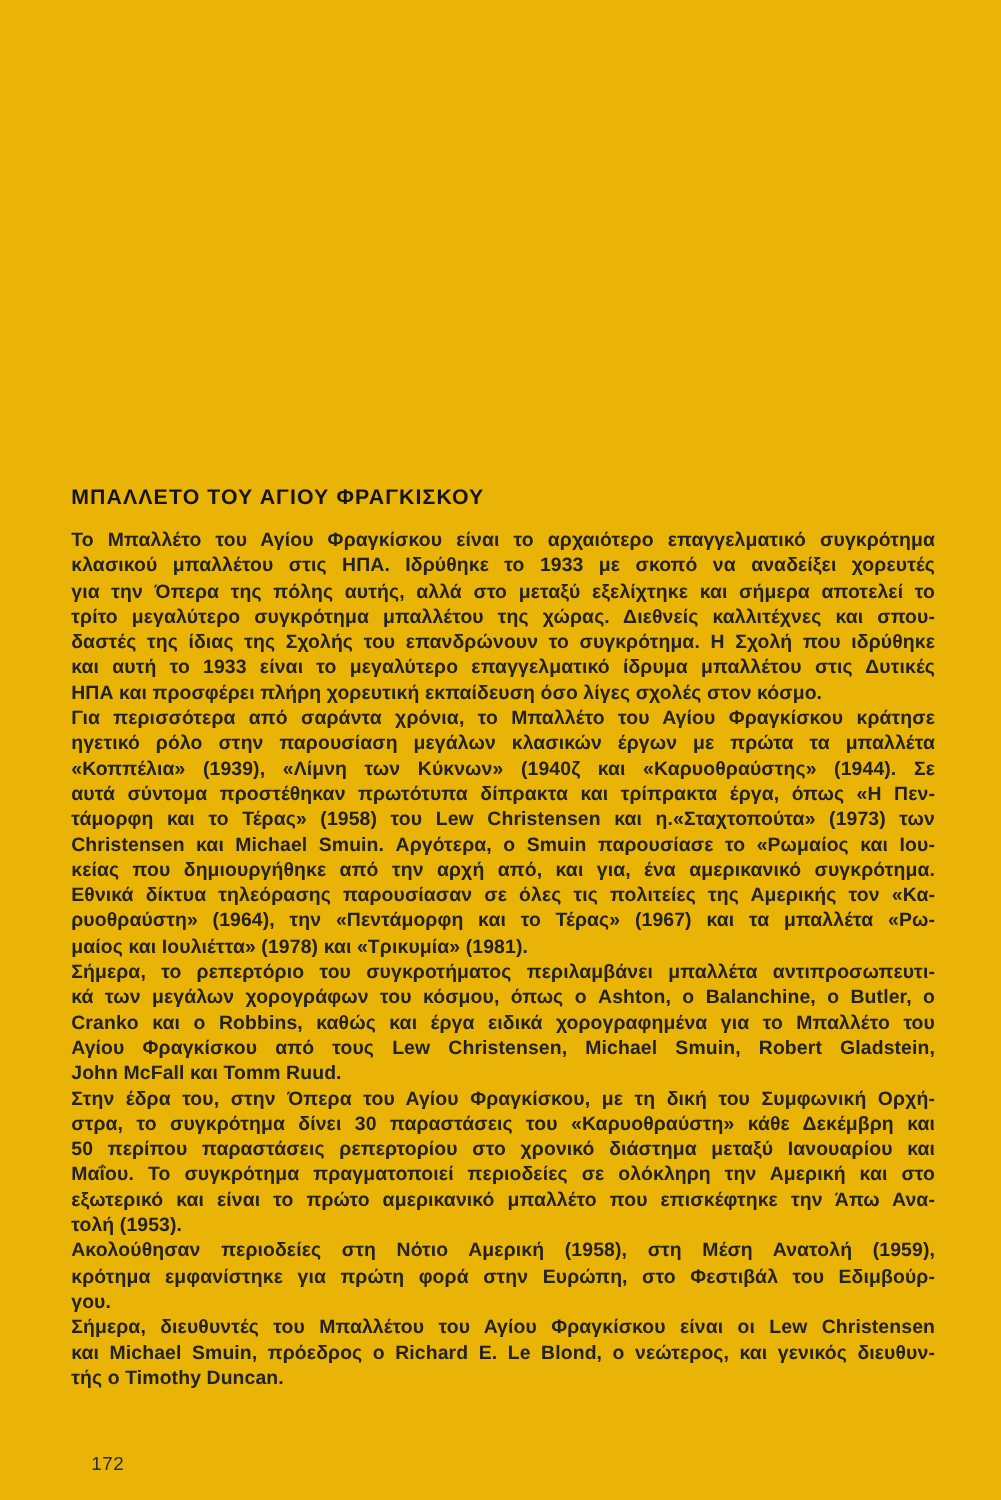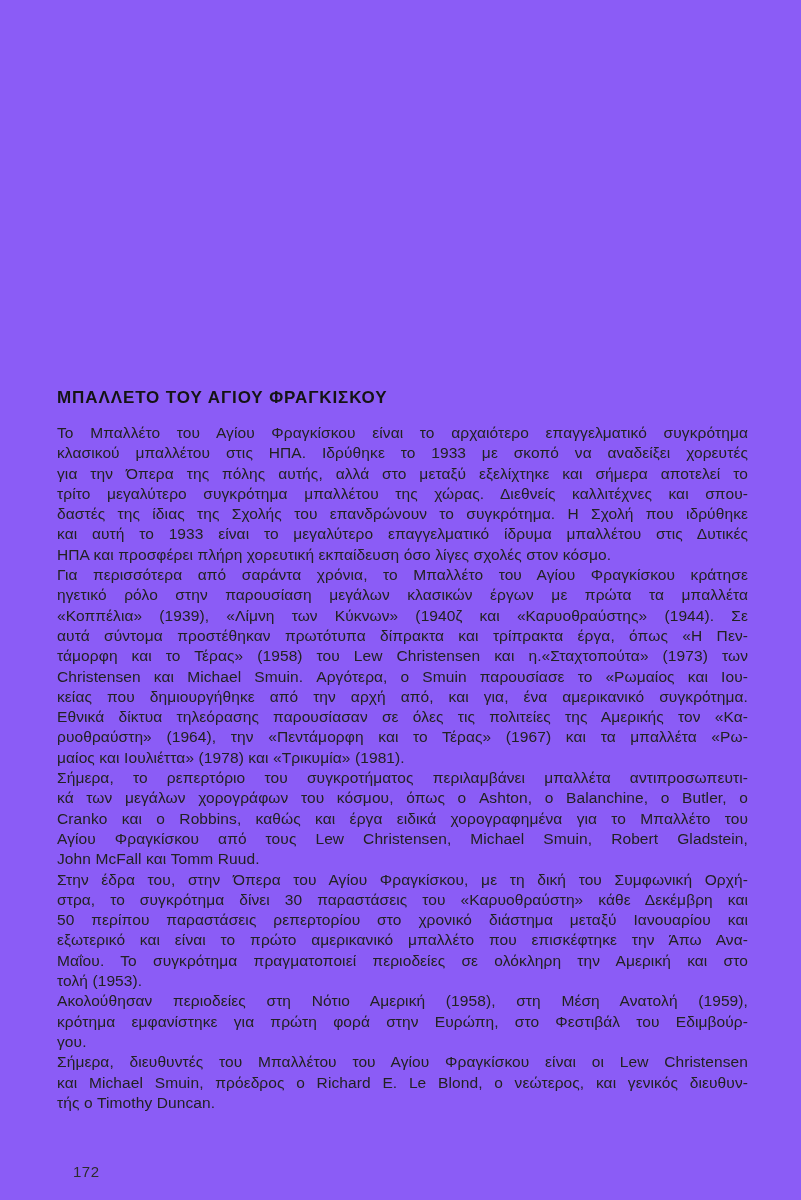--- a/index.html
+++ b/index.html
@@ -10,39 +10,40 @@
     width: 801px;
     height: 1200px;
     background: #fdfdfc;
     overflow: hidden;
     font-family: "Liberation Sans", "DejaVu Sans", sans-serif;
   }
   .page {
     position: relative;
     width: 801px;
     height: 1200px;
-    background: #8b5cf6;
+    background: #eab308;
     color: #1e1e1e;
   }
   .text-block {
     position: absolute;
     left: 57px;
     top: 388px;
     width: 691px;
   }
   .heading {
     margin: 0;
     font-size: 17px;
     font-weight: bold;
     letter-spacing: 0.9px;
     color: #141414;
     line-height: 20px;
   }
   .body-text {
     margin-top: 15px;
+    font-weight: bold;
   }
   .line {
     font-size: 15.5px;
     line-height: 20.3px;
     letter-spacing: 0.1px;
     color: #222222;
     text-align: justify;
     text-align-last: justify;
     white-space: normal;
   }
@@ -83,22 +84,22 @@
         <div class="line">ρυοθραύστη» (1964), την «Πεντάμορφη και το Τέρας» (1967) και τα μπαλλέτα «Ρω-</div>
         <div class="line para-end">μαίος και Ιουλιέττα» (1978) και «Τρικυμία» (1981).</div>
         <div class="line">Σήμερα, το ρεπερτόριο του συγκροτήματος περιλαμβάνει μπαλλέτα αντιπροσωπευτι-</div>
         <div class="line">κά των μεγάλων χορογράφων του κόσμου, όπως ο Ashton, ο Balanchine, ο Butler, ο</div>
         <div class="line">Cranko και ο Robbins, καθώς και έργα ειδικά χορογραφημένα για το Μπαλλέτο του</div>
         <div class="line">Αγίου Φραγκίσκου από τους Lew Christensen, Michael Smuin, Robert Gladstein,</div>
         <div class="line para-end">John McFall και Tomm Ruud.</div>
         <div class="line">Στην έδρα του, στην Όπερα του Αγίου Φραγκίσκου, με τη δική του Συμφωνική Ορχή-</div>
         <div class="line">στρα, το συγκρότημα δίνει 30 παραστάσεις του «Καρυοθραύστη» κάθε Δεκέμβρη και</div>
         <div class="line">50 περίπου παραστάσεις ρεπερτορίου στο χρονικό διάστημα μεταξύ Ιανουαρίου και</div>
+        <div class="line">Μαΐου. Το συγκρότημα πραγματοποιεί περιοδείες σε ολόκληρη την Αμερική και στο</div>
         <div class="line">εξωτερικό και είναι το πρώτο αμερικανικό μπαλλέτο που επισκέφτηκε την Άπω Ανα-</div>
-        <div class="line">Μαΐου. Το συγκρότημα πραγματοποιεί περιοδείες σε ολόκληρη την Αμερική και στο</div>
         <div class="line para-end">τολή (1953).</div>
         <div class="line">Ακολούθησαν περιοδείες στη Νότιο Αμερική (1958), στη Μέση Ανατολή (1959),</div>
         <div class="line">κρότημα εμφανίστηκε για πρώτη φορά στην Ευρώπη, στο Φεστιβάλ του Εδιμβούρ-</div>
         <div class="line para-end">γου.</div>
         <div class="line">Σήμερα, διευθυντές του Μπαλλέτου του Αγίου Φραγκίσκου είναι οι Lew Christensen</div>
         <div class="line">και Michael Smuin, πρόεδρος ο Richard E. Le Blond, ο νεώτερος, και γενικός διευθυν-</div>
         <div class="line para-end">τής ο Timothy Duncan.</div>
       </div>
   </div>
   <div class="page-number">172</div>

